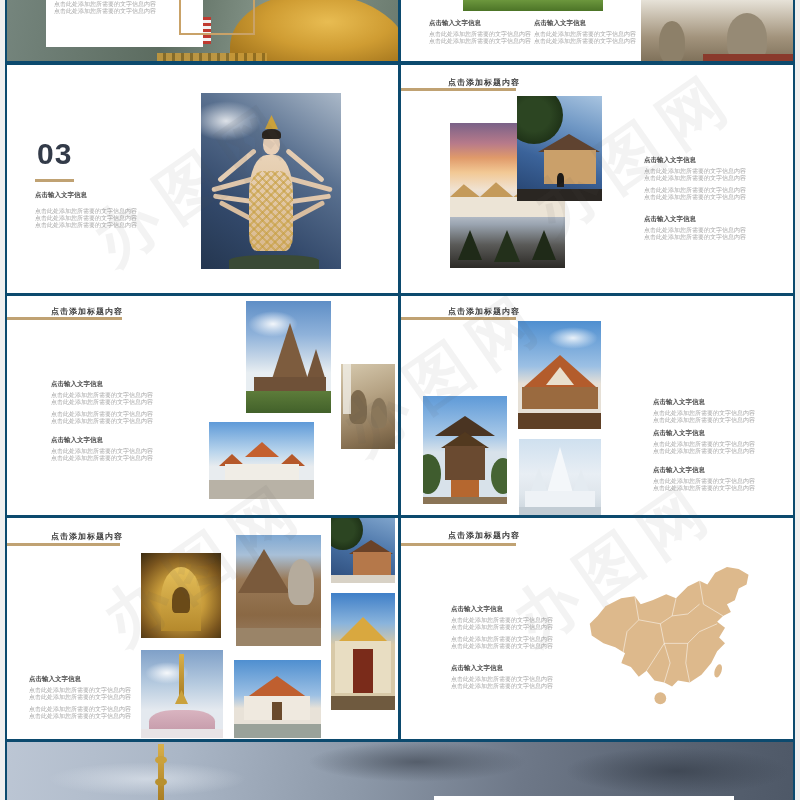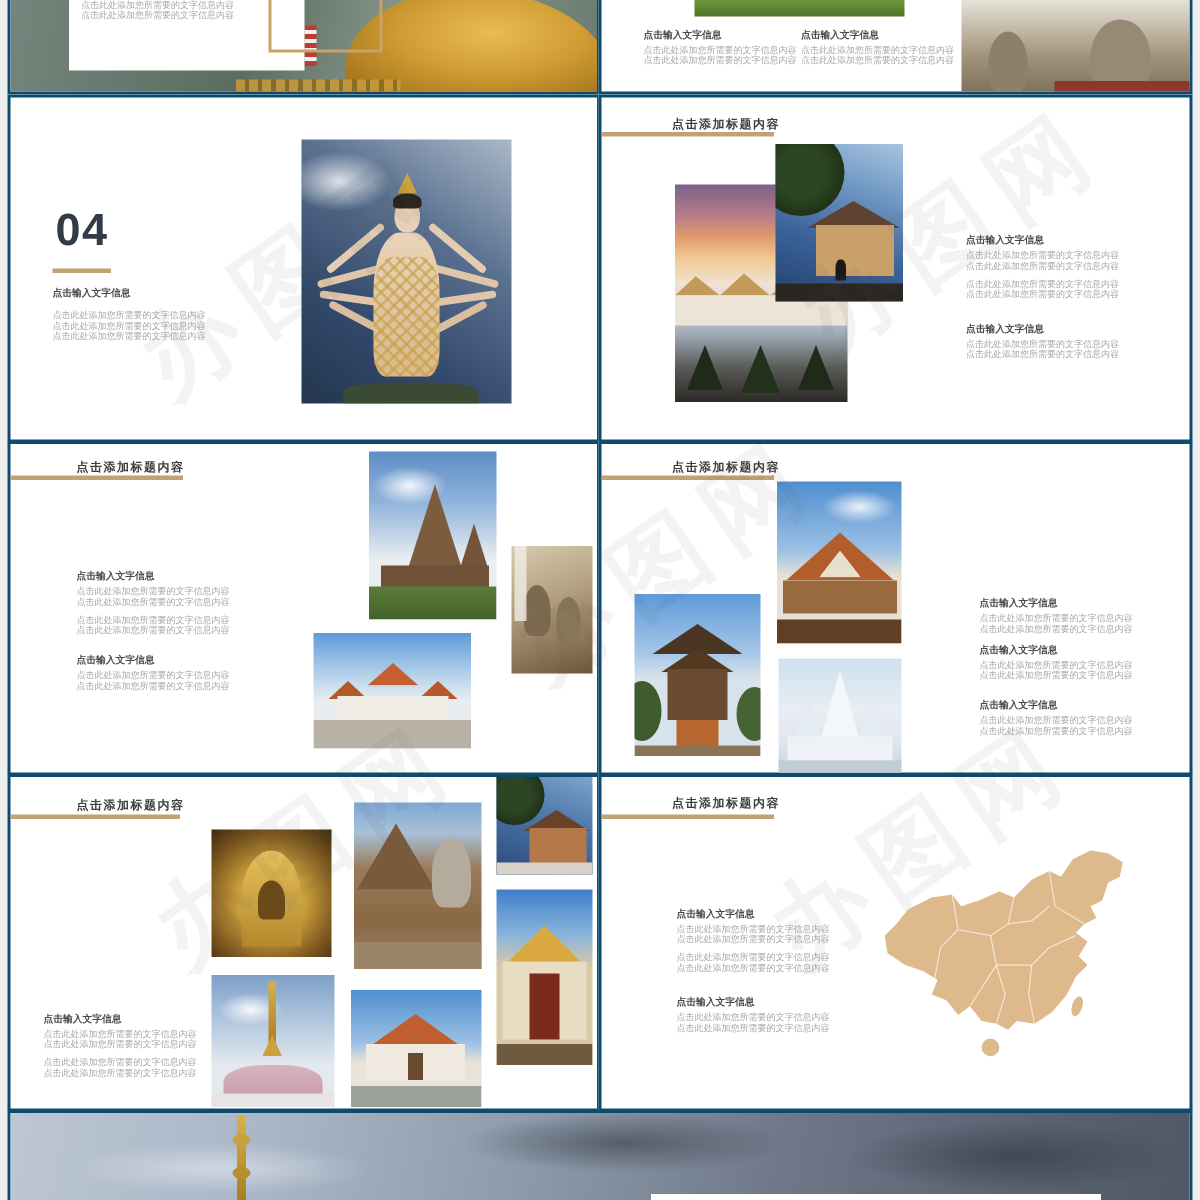--- a/index.html
+++ b/index.html
@@ -52,21 +52,21 @@
       <div class="p">点击此处添加您所需要的文字信息内容</div>
     </div>
     <div class="ph" style="left:240px;top:0;width:154px;height:64px;background:linear-gradient(180deg,#e8e4da 0%,#cbc2b2 25%,#a2937c 60%,#7d6f58 100%);">
       <div style="left:86px;top:14px;width:40px;height:50px;background:#968a75;border-radius:50% 50% 35% 35%;"></div>
       <div style="left:18px;top:22px;width:26px;height:42px;background:#8d8069;border-radius:50% 50% 35% 35%;"></div>
       <div style="right:0;bottom:0;width:60%;height:9px;background:#8a3a2c;"></div>
     </div>
   </div>
 
   <div class="slide" style="left:5px;top:63px;width:395px;height:232px;">
-    <div class="num" style="left:30px;top:72px;">04</div>
+    <div class="num" style="left:30px;top:72px;">03</div>
     <div class="bar" style="left:28px;top:114px;width:39px;"></div>
     <div class="tb" style="left:28px;top:126px;">
       <div class="h">点击输入文字信息</div>
       <div class="gap"></div>
       <div class="p">点击此处添加您所需要的文字信息内容</div>
       <div class="p">点击此处添加您所需要的文字信息内容</div>
       <div class="p">点击此处添加您所需要的文字信息内容</div>
     </div>
     <div class="ph" style="left:194px;top:28px;width:140px;height:176px;background:linear-gradient(215deg,#aab8c8 0%,#5a7190 35%,#33496b 70%,#24364f 100%);">
       <div style="left:-10px;top:8px;width:70px;height:40px;background:radial-gradient(ellipse,rgba(255,255,255,.8),transparent 70%);"></div>

